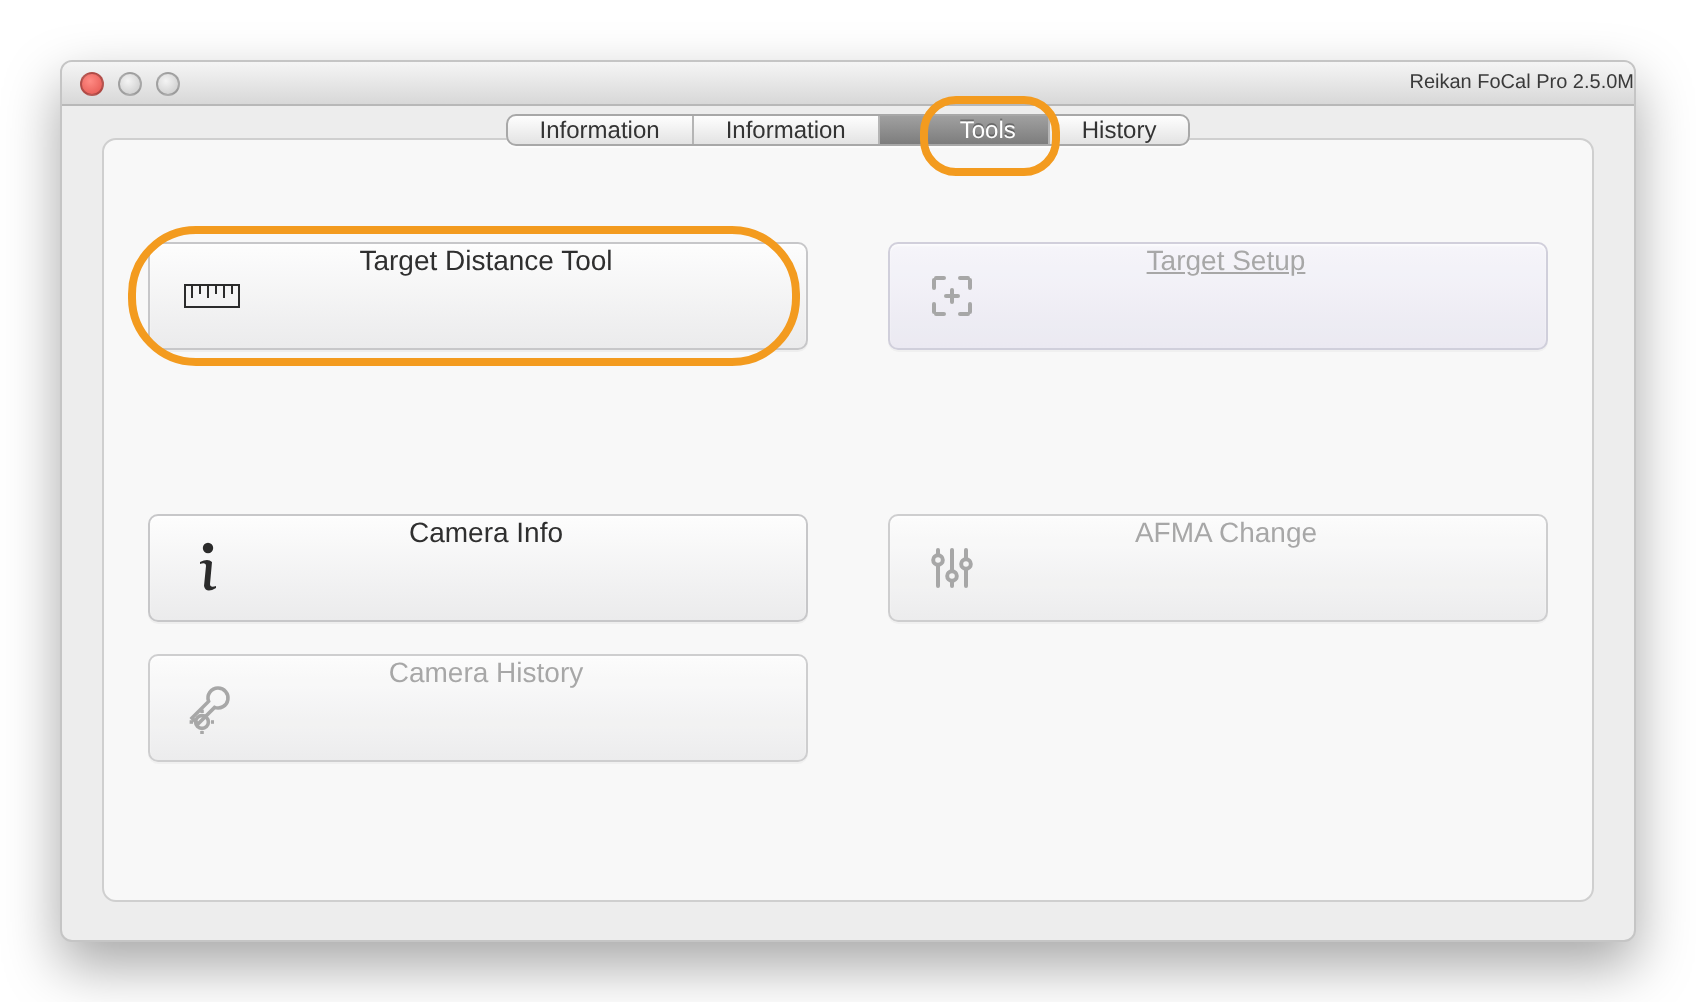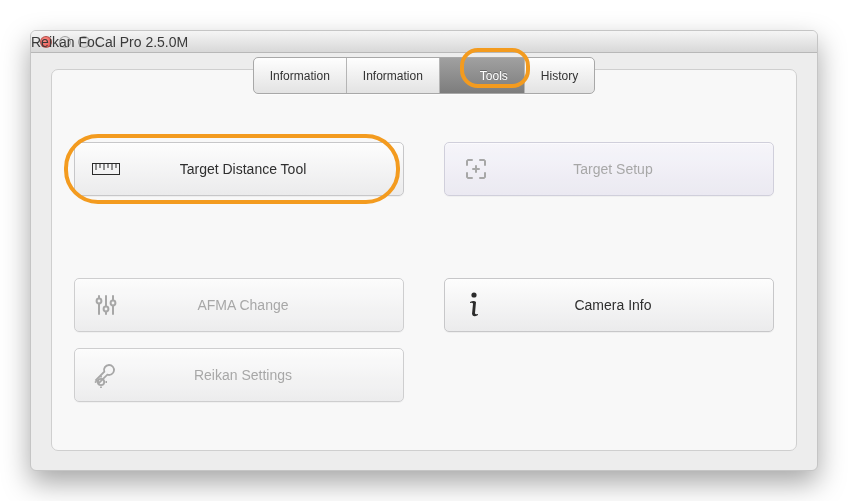--- a/index.html
+++ b/index.html
@@ -38,23 +38,23 @@
     }
     .tl-btn {
       width: 12px; height: 12px;
       border-radius: 50%;
       border: 0.5px solid rgba(0,0,0,0.25);
     }
     .tl-red { background: radial-gradient(circle at 40% 35%, #ff8b84, #e3544e); }
     .tl-gray { background: radial-gradient(circle at 40% 35%, #f4f4f4, #c7c7c7); }
     .window-title {
       position: absolute;
-      left: 0; right: 16px;
-      text-align: left;
-      font-size: 14px;
+      left: 0; right: 0;
+      text-align: right;
+      font-size: 10px;
       color: #3a3a3a;
       pointer-events: none;
     }
     .content {
       padding: 16px 20px;
     }
     .panel {
       border: 1px solid #cfcfcf;
       border-radius: 7px;
       background: #f8f8f8;
@@ -67,21 +67,21 @@
       justify-content: center;
       margin-top: -13px;
       position: relative;
     }
     .tabs {
       display: flex;
       background: linear-gradient(#fefefe, #e3e3e3);
       border: 1px solid #a8a8a8;
       border-radius: 5px;
       overflow: hidden;
-      height: 37px;
+      height: 16px;
       box-shadow: 0 1px 0 rgba(255,255,255,0.6);
     }
     .tab {
       padding: 0 16px;
       font-size: 12px;
       color: #333;
       display: flex;
       align-items: center;
       border-right: 1px solid #b5b5b5;
       cursor: default;
@@ -111,34 +111,34 @@
       row-gap: 16px;
       margin-top: 48px;
       position: relative;
     }
     .tool-btn {
       height: 54px;
       border-radius: 5px;
       border: 1px solid #c7c7c9;
       background: linear-gradient(#fdfdfd, #ebebec);
       display: flex;
-      align-items: center;
       padding: 0 12px 0 14px;
       cursor: default;
       box-shadow: 0 1px 1px rgba(255,255,255,0.7) inset, 0 1px 0 rgba(0,0,0,0.04);
     }
     .tool-btn.disabled {
       opacity: 0.85;
       color: #9a9a9a;
     }
     .tool-btn.disabled .label { color: #9a9a9a; }
     .tool-btn.disabled .icon svg { stroke: #a6a6a6; fill: #a6a6a6; }
     .tool-btn.tint {
       background: linear-gradient(#f6f5fb, #e9e7f1);
       border-color: #cac8d6;
+      text-decoration: underline;
     }
     .icon {
       width: 34px;
       display: flex;
       justify-content: center;
       align-items: center;
       color: #2b2b2b;
     }
     .icon svg { display: block; }
     .label {
@@ -215,55 +215,55 @@
               <line x1="12" y1="9" x2="12" y2="15" stroke="#9a9a9a" stroke-width="2" stroke-linecap="round"></line>
               <line x1="9" y1="12" x2="15" y2="12" stroke="#9a9a9a" stroke-width="2" stroke-linecap="round"></line>
             </svg>
           </span>
           <span class="label">Target Setup</span>
         </div>
 
         <div class="gap-row"></div>
         <div class="gap-row"></div>
 
+        <div class="tool-btn">
+          <span class="icon">
+            <svg width="22" height="28" viewBox="0 0 22 28">
+              <circle cx="9" cy="4" r="2.6" fill="#2b2b2b"></circle>
+              <path d="M5 11 Q9 9 11 11 L10 22 Q10 24 13 23 L13 24 Q8 27 7 23 L8 13 Q8 11 5 12 Z" fill="#2b2b2b"></path>
+            </svg>
+          </span>
+          <span class="label">Camera Info</span>
+        </div>
+
         <div class="tool-btn disabled">
           <span class="icon">
             <svg width="24" height="24" viewBox="0 0 24 24" fill="none">
               <line x1="5" y1="3" x2="5" y2="21" stroke="#9a9a9a" stroke-width="2" stroke-linecap="round"></line>
               <line x1="12" y1="3" x2="12" y2="21" stroke="#9a9a9a" stroke-width="2" stroke-linecap="round"></line>
               <line x1="19" y1="3" x2="19" y2="21" stroke="#9a9a9a" stroke-width="2" stroke-linecap="round"></line>
               <circle cx="5" cy="8" r="2.4" fill="#f4f4f4" stroke="#9a9a9a" stroke-width="2"></circle>
               <circle cx="12" cy="16" r="2.4" fill="#f4f4f4" stroke="#9a9a9a" stroke-width="2"></circle>
               <circle cx="19" cy="10" r="2.4" fill="#f4f4f4" stroke="#9a9a9a" stroke-width="2"></circle>
             </svg>
           </span>
           <span class="label">AFMA Change</span>
         </div>
 
-        <div class="tool-btn">
-          <span class="icon">
-            <svg width="22" height="28" viewBox="0 0 22 28">
-              <circle cx="9" cy="4" r="2.6" fill="#2b2b2b"></circle>
-              <path d="M5 11 Q9 9 11 11 L10 22 Q10 24 13 23 L13 24 Q8 27 7 23 L8 13 Q8 11 5 12 Z" fill="#2b2b2b"></path>
-            </svg>
-          </span>
-          <span class="label">Camera Info</span>
-        </div>
-
 
         <div class="tool-btn disabled">
           <span class="icon">
             <svg width="26" height="26" viewBox="0 0 26 26" fill="none">
               <path d="M16 3a5 5 0 0 0-4.7 6.7L3 18l3 3 8.3-8.3A5 5 0 1 0 16 3z" stroke="#9a9a9a" stroke-width="1.8" fill="none"></path>
               <circle cx="8" cy="20" r="3.2" stroke="#9a9a9a" stroke-width="1.8" fill="none"></circle>
               <line x1="8" y1="15.5" x2="8" y2="13.8" stroke="#9a9a9a" stroke-width="1.8"></line>
               <line x1="8" y1="24.5" x2="8" y2="26" stroke="#9a9a9a" stroke-width="1.8"></line>
               <line x1="3.5" y1="20" x2="1.8" y2="20" stroke="#9a9a9a" stroke-width="1.8"></line>
               <line x1="12.5" y1="20" x2="14" y2="20" stroke="#9a9a9a" stroke-width="1.8"></line>
             </svg>
           </span>
-          <span class="label">Reikan Settings</span>
+          <span class="label">Camera History</span>
         </div>
       </div>
 
     </div>
   </div>
 </div>
 
 </body></html>

